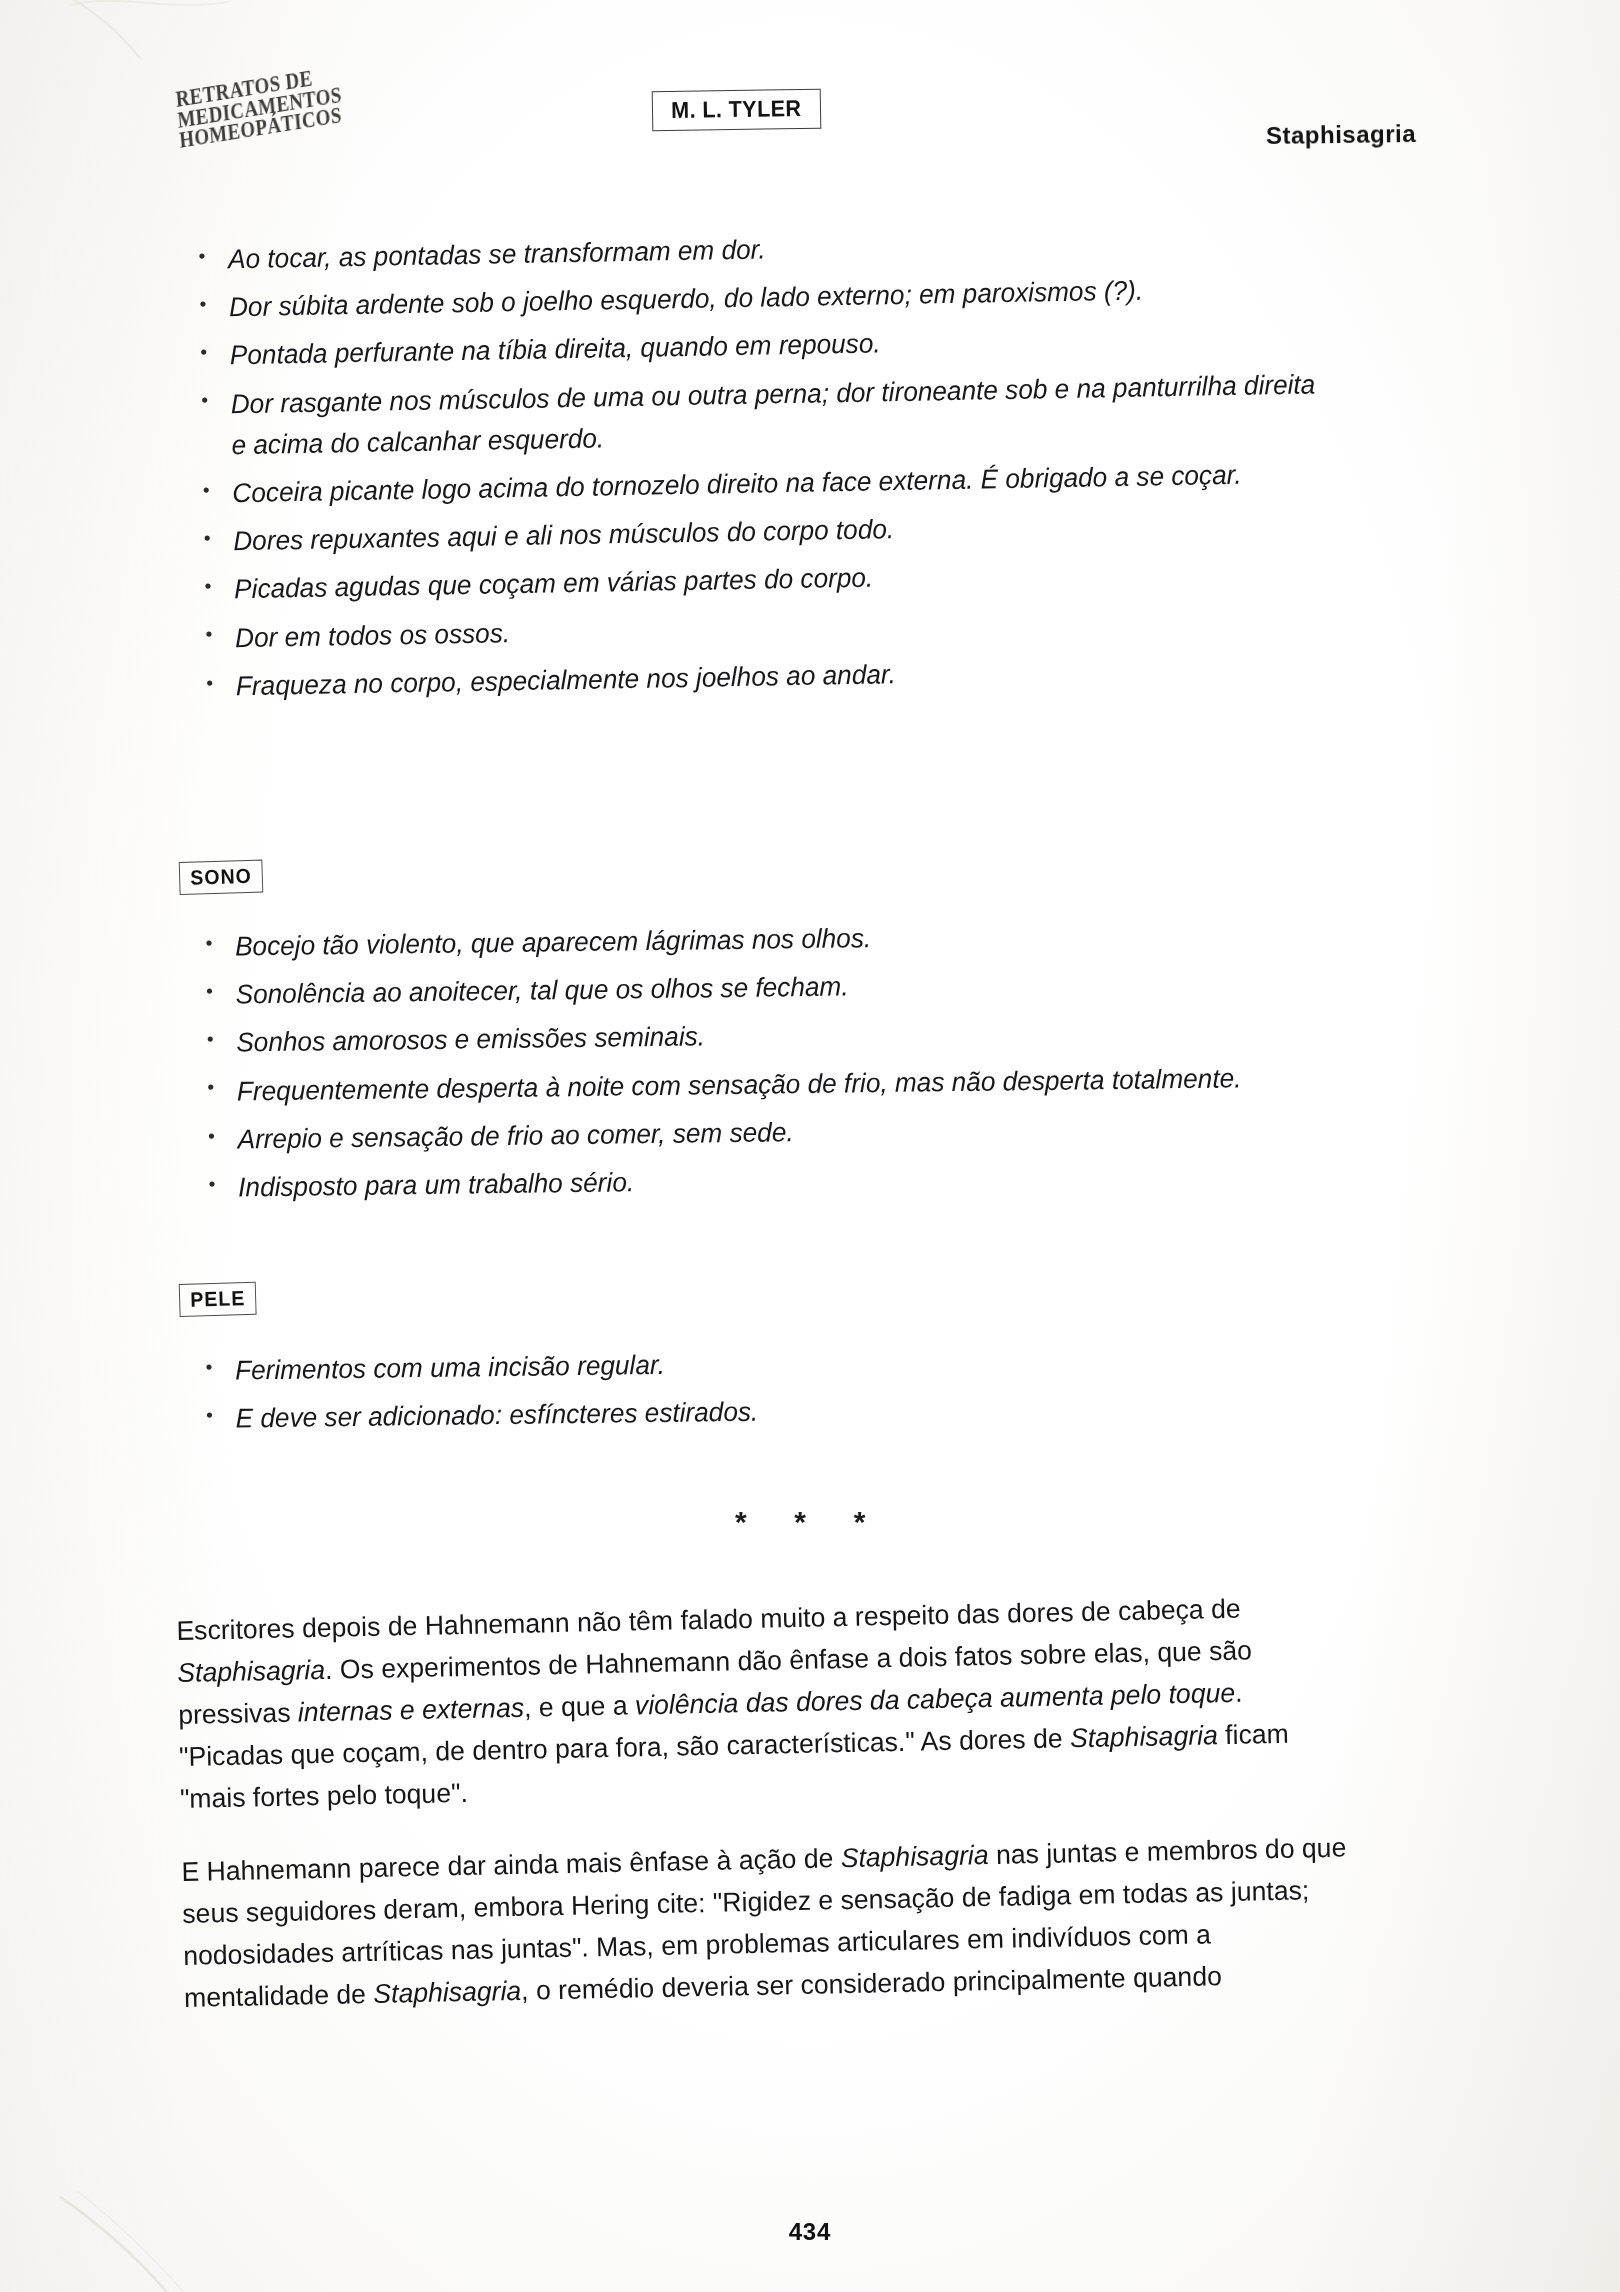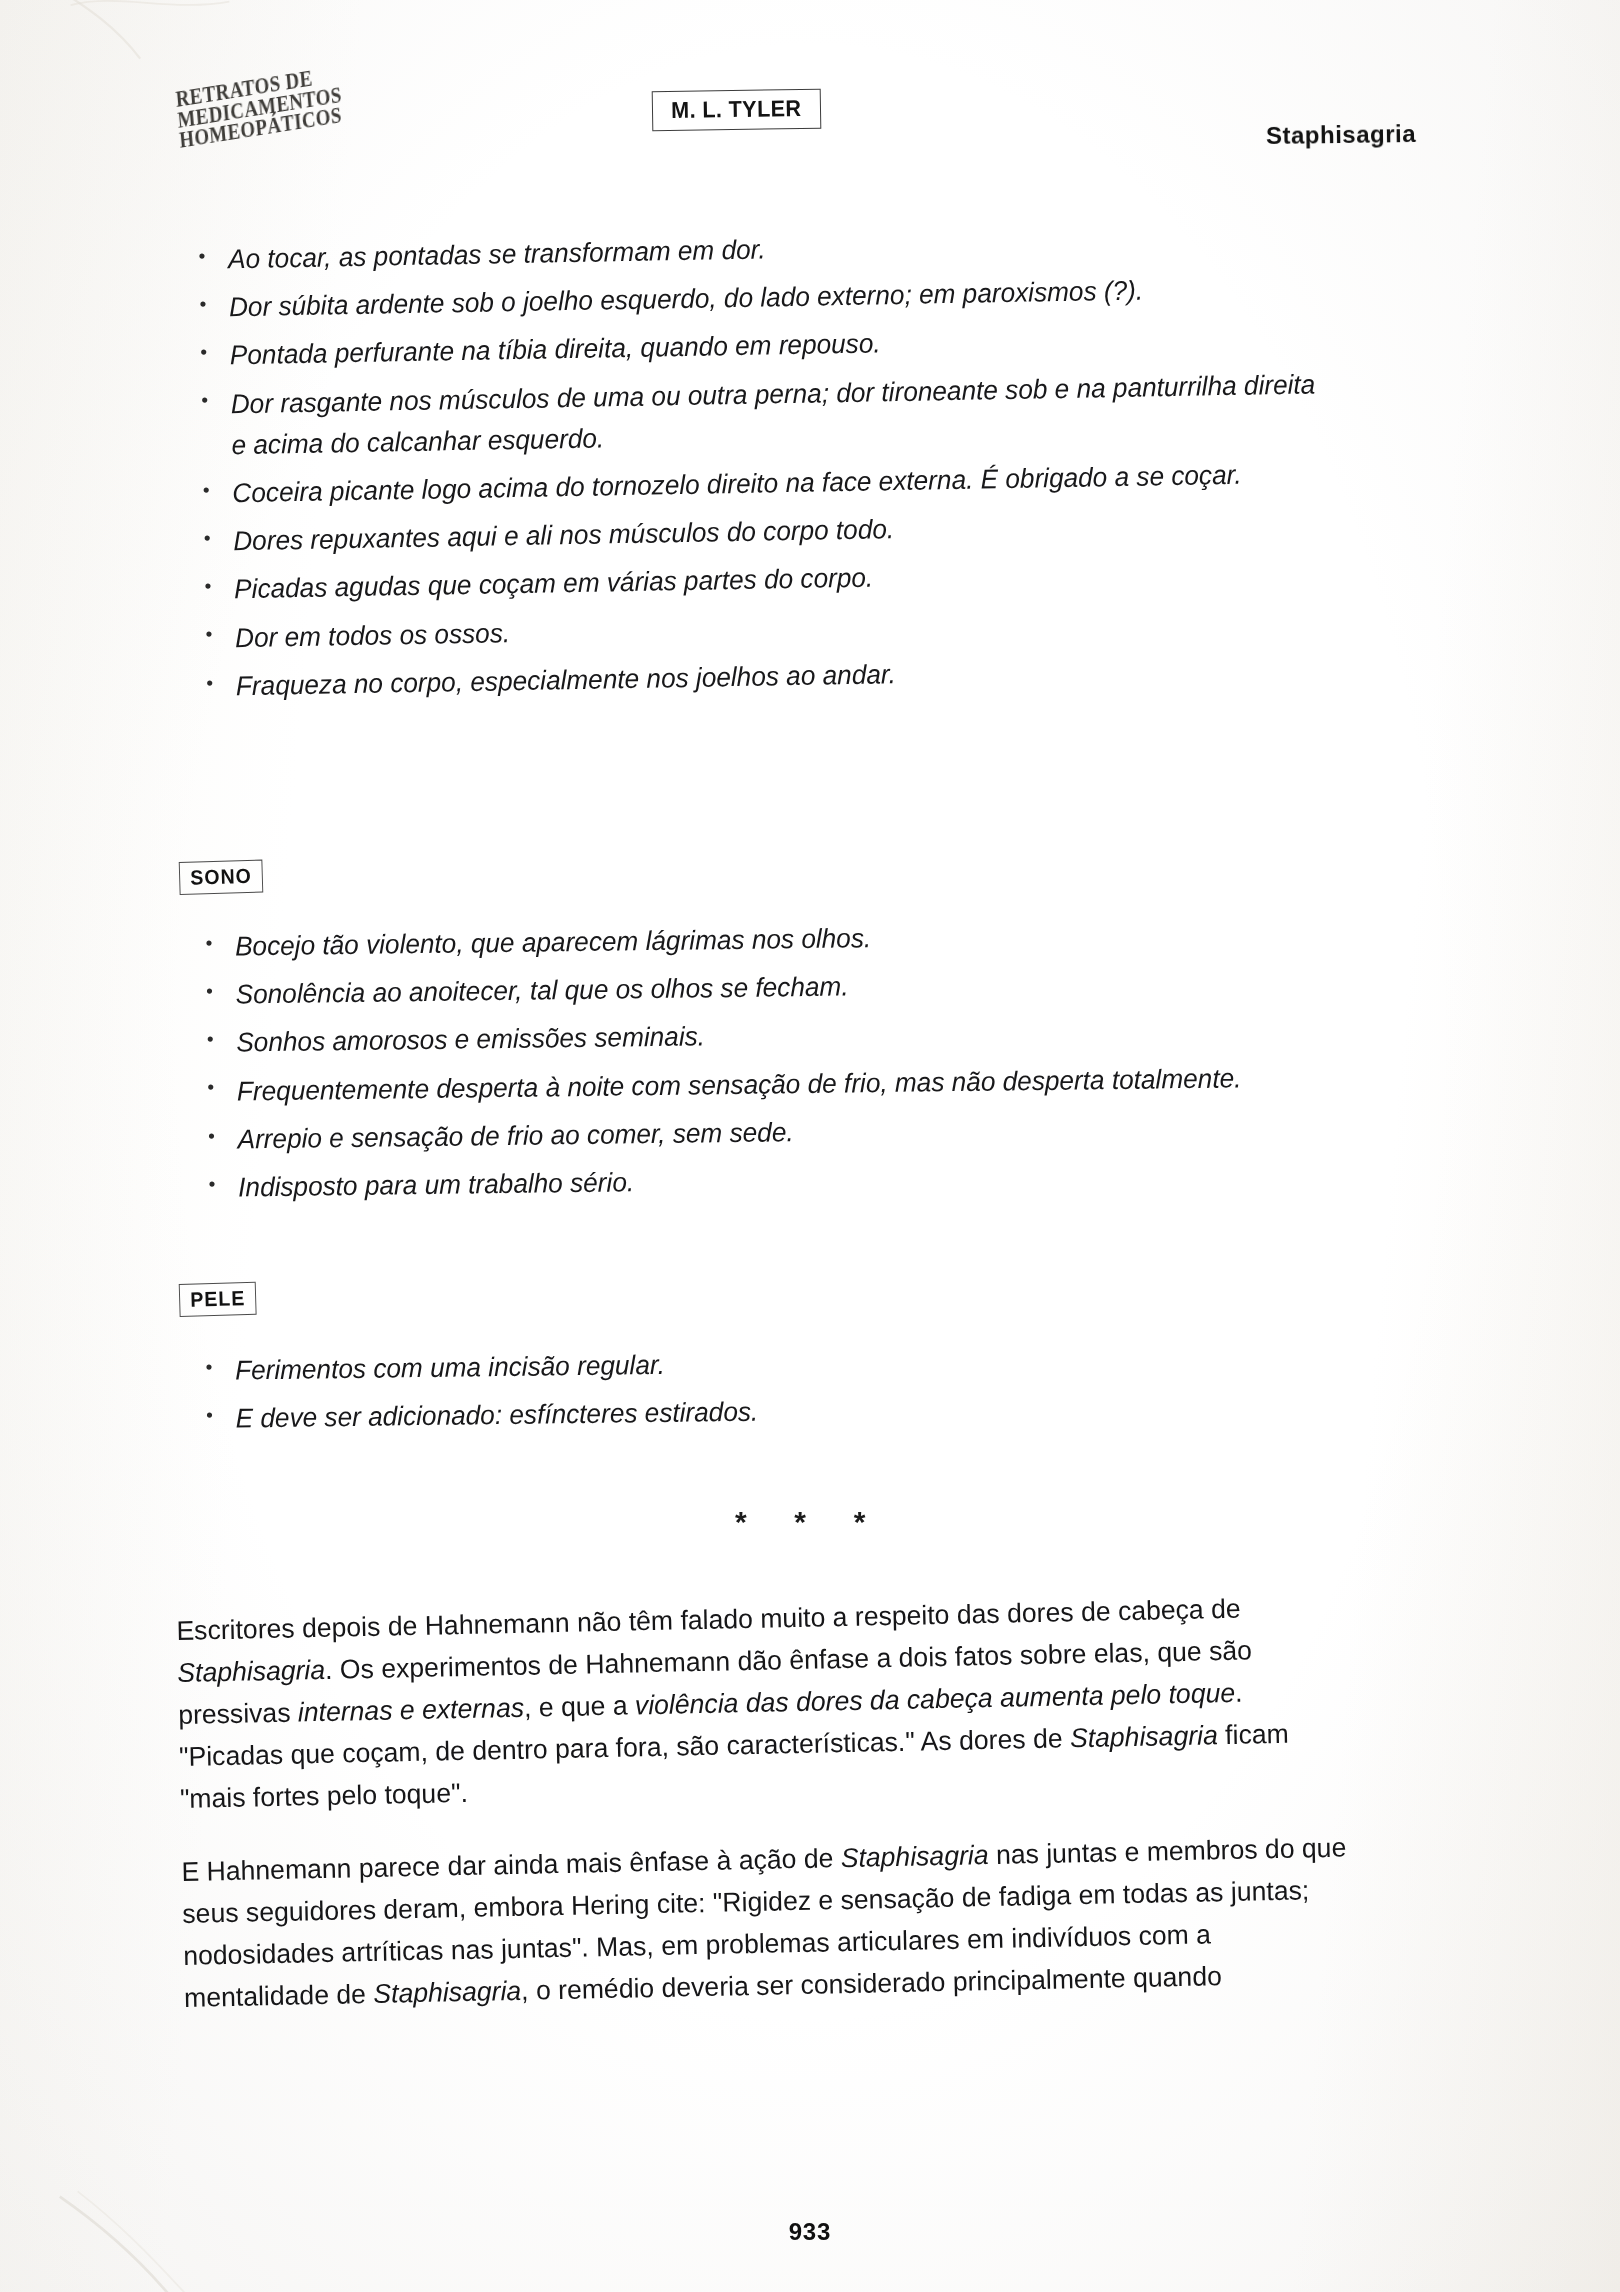--- a/index.html
+++ b/index.html
@@ -254,16 +254,16 @@
         <span>Escritores depois de Hahnemann não têm falado muito a respeito das dores de cabeça de </span><em>Staphisagria</em><span>. Os experimentos de Hahnemann dão ênfase a dois fatos sobre elas, que são pressivas </span><em>internas e externas</em><span>, e que a </span><em>violência das dores da cabeça aumenta pelo toque</em><span>. "Picadas que coçam, de dentro para fora, são características." As dores de </span><em>Staphisagria</em><span> ficam "mais fortes pelo toque".</span>
       </p>
 
       <p class="prose">
         <span>E Hahnemann parece dar ainda mais ênfase à ação de </span><em>Staphisagria</em><span> nas juntas e membros do que seus seguidores deram, embora Hering cite: "Rigidez e sensação de fadiga em todas as juntas; nodosidades artríticas nas juntas". Mas, em problemas articulares em indivíduos com a mentalidade de </span><em>Staphisagria</em><span>, o remédio deveria ser considerado principalmente quando</span>
       </p>
     </div>
 
   </div>
 
-  <div class="pagenum">933</div>
+  <div class="pagenum">434</div>
 
 </div>
 
 
 </body></html>

